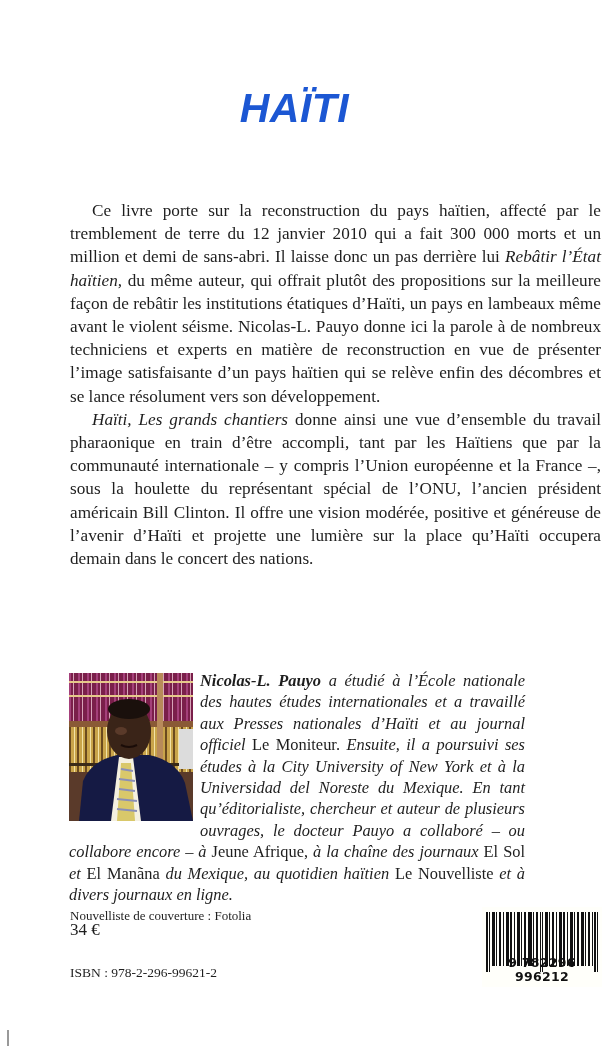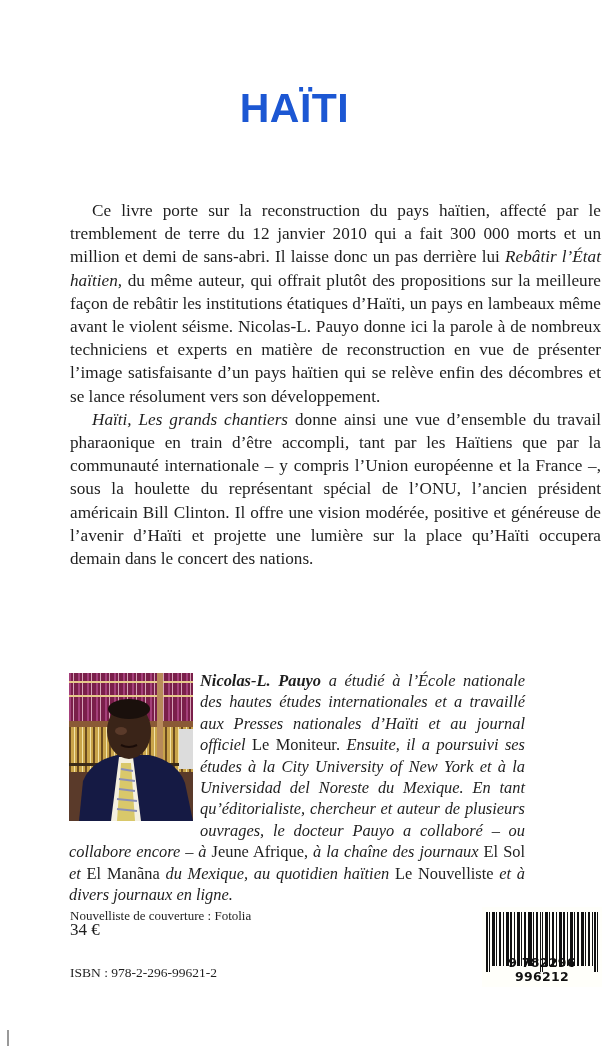--- a/index.html
+++ b/index.html
@@ -1,19 +1,19 @@
 <!DOCTYPE html>
 <html><head>
   <meta charset="utf-8">
   <style>
     html, body { margin: 0; padding: 0; background: #ffffff; }
     body { width: 602px; height: 1048px; position: relative; overflow: hidden;
       font-family: "Liberation Serif", "DejaVu Serif", serif; color: #1e1e1e; }
     .title-block { position: absolute; left: 0; top: 86px; width: 577px; text-align: center;
-      font-family: "Liberation Sans", "DejaVu Sans", sans-serif; font-weight: bold; color: #1c57d3; }
+      font-family: "Liberation Sans", "DejaVu Sans", sans-serif; font-weight: bold; color: #1c57d3; font-style: italic; }
     .title-main { font-size: 41px; line-height: 44px; letter-spacing: 0.5px; margin-left: 12px; }
     .title-sub { font-size: 28.5px; line-height: 34px; margin-top: 2px; letter-spacing: 0.2px; margin-left: 12px; }
     .summary { position: absolute; left: 70px; top: 199px; width: 531px; font-size: 17.2px;
       line-height: 23.2px; text-align: justify; }
     .summary p { margin: 0; text-indent: 22px; }
     .summary p:first-child { text-indent: 22px; }
     .italic { font-style: italic; }
     .bio { position: absolute; left: 69px; top: 670px; width: 456px; font-size: 16.4px;
       line-height: 21.4px; text-align: justify; }
     .photo { float: left; width: 124px; height: 148px; margin: 3px 7px 2px 0; position: relative;

